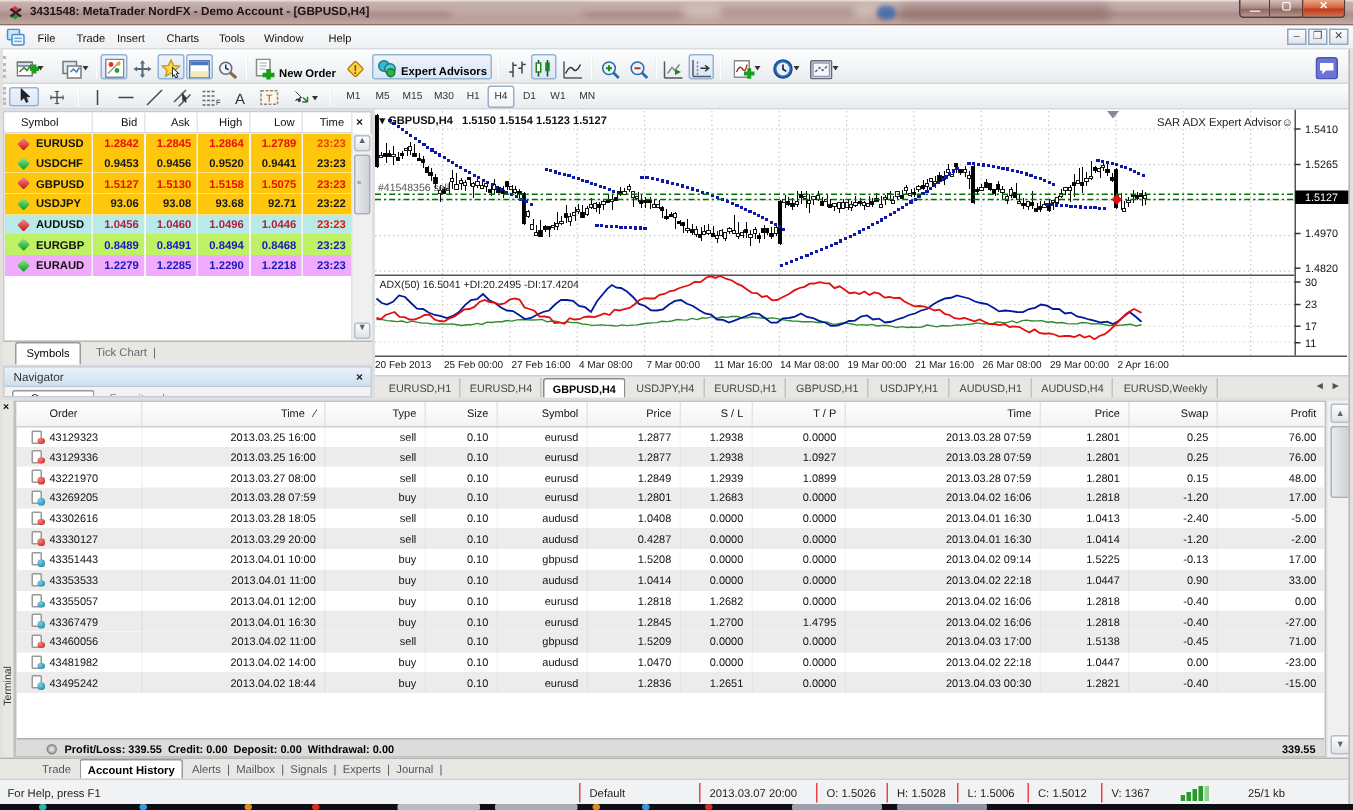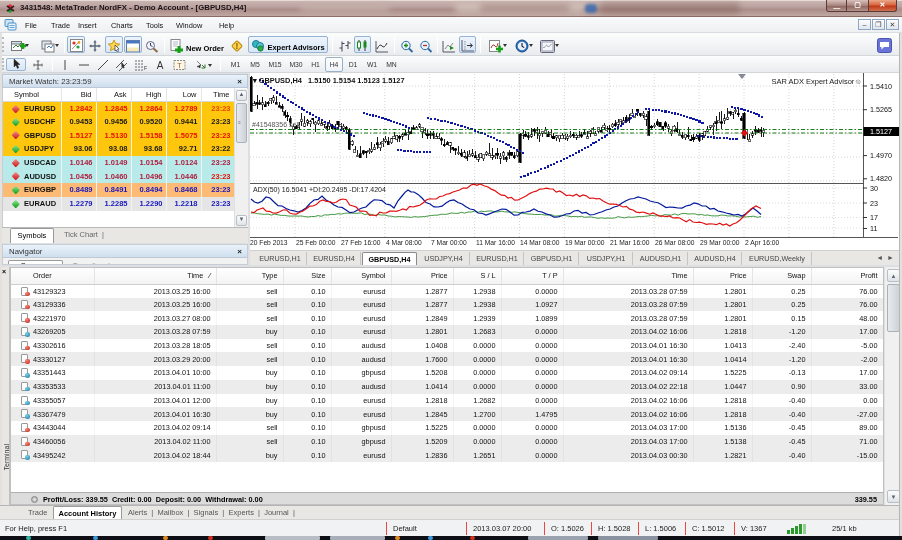--- a/index.html
+++ b/index.html
@@ -360,21 +360,20 @@
     <div class="tftab" style="left:265px;width:20px;">M15</div>
     <div class="tftab" style="left:286px;width:20px;">M30</div>
     <div class="tftab" style="left:307px;width:17px;">H1</div>
     <div class="tftab" style="left:325px;width:18px;background:linear-gradient(#fff,#eef3f9);border:1px solid #9ab0c8;border-radius:2px;line-height:13px;">H4</div>
     <div class="tftab" style="left:344px;width:18px;">D1</div>
     <div class="tftab" style="left:363px;width:18px;">W1</div>
     <div class="tftab" style="left:382px;width:19px;">MN</div>
   </div>
 <div class="abs" style="left:0;top:73px;width:902px;height:432px;background:#dddfe2"></div>
 <div class="abs" id="mw">
-<div class="ptitle" style="margin:-1px -1px 0 -1px;height:14px">Market Watch: 23:23:59</div>
 <div class="px" style="top:3px">×</div>
 <table id="mwt">
       <colgroup>
         <col style="width:58px">
         <col style="width:35px">
         <col style="width:35px">
 <col style="width:35px">
         <col style="width:35px">
         <col style="width:33px">
       </colgroup>
@@ -413,44 +412,36 @@
         </tr>
         <tr style="background:#fec70d">
           <td><span class="dia dgrn"></span>USDJPY</td>
           <td style="color:#1a1a1a">93.06</td>
           <td style="color:#1a1a1a">93.08</td>
           <td style="color:#1a1a1a">93.68</td>
           <td style="color:#1a1a1a">92.71</td>
           <td style="color:#1a1a1a">23:22</td>
         </tr>
         <tr style="background:#b8eaea">
-          <td><span class="dia dred"></span>USDCAD</td>
-          <td style="color:#b02040">1.0146</td>
-          <td style="color:#b02040">1.0149</td>
-          <td style="color:#b02040">1.0154</td>
-          <td style="color:#b02040">1.0124</td>
-          <td style="color:#b02040">23:23</td>
-        </tr>
-        <tr style="background:#b8eaea">
           <td><span class="dia dred"></span>AUDUSD</td>
           <td style="color:#b02040">1.0456</td>
           <td style="color:#b02040">1.0460</td>
           <td style="color:#b02040">1.0496</td>
           <td style="color:#b02040">1.0446</td>
           <td style="color:#e81000">23:23</td>
         </tr>
-        <tr style="background:#fdba74">
+        <tr style="background:#bef264">
           <td><span class="dia dgrn"></span>EURGBP</td>
           <td style="color:#1818c0">0.8489</td>
           <td style="color:#1818c0">0.8491</td>
           <td style="color:#1818c0">0.8494</td>
           <td style="color:#1818c0">0.8468</td>
           <td style="color:#1818c0">23:23</td>
         </tr>
-        <tr style="background:#e5e5e5">
+        <tr style="background:#f0abfc">
           <td><span class="dia dgrn"></span>EURAUD</td>
           <td style="color:#1818c0">1.2279</td>
           <td style="color:#1818c0">1.2285</td>
           <td style="color:#1818c0">1.2290</td>
           <td style="color:#1818c0">1.2218</td>
           <td style="color:#1818c0">23:23</td>
         </tr>
       </tbody>
     </table>
 <div class="abs sbar" style="left:231px;top:14px;width:14px;height:138px">
@@ -1020,21 +1011,21 @@
           <td>1.0413</td>
           <td>-2.40</td>
           <td>-5.00</td>
         </tr>
         <tr class="g">
           <td><span class="doc s"></span>43330127</td>
           <td>2013.03.29 20:00</td>
           <td>sell</td>
           <td>0.10</td>
           <td>audusd</td>
-          <td>1.7600</td>
+          <td>0.4287</td>
           <td>0.0000</td>
           <td>0.0000</td>
           <td>2013.04.01 16:30</td>
           <td>1.0414</td>
           <td>-1.20</td>
           <td>-2.00</td>
         </tr>
         <tr>
           <td><span class="doc b"></span>43351443</td>
           <td>2013.04.01 10:00</td>
@@ -1084,47 +1075,47 @@
           <td>0.10</td>
           <td>eurusd</td>
           <td>1.2845</td>
           <td>1.2700</td>
           <td>1.4795</td>
           <td>2013.04.02 16:06</td>
           <td>1.2818</td>
           <td>-0.40</td>
           <td>-27.00</td>
         </tr>
-        <tr>
-          <td><span class="doc s"></span>43443044</td>
-          <td>2013.04.02 09:14</td>
-          <td>sell</td>
-          <td>0.10</td>
-          <td>gbpusd</td>
-          <td>1.5225</td>
-          <td>0.0000</td>
-          <td>0.0000</td>
-          <td>2013.04.03 17:00</td>
-          <td>1.5136</td>
-          <td>-0.45</td>
-          <td>89.00</td>
-        </tr>
         <tr class="g">
           <td><span class="doc s"></span>43460056</td>
           <td>2013.04.02 11:00</td>
           <td>sell</td>
           <td>0.10</td>
           <td>gbpusd</td>
           <td>1.5209</td>
           <td>0.0000</td>
           <td>0.0000</td>
           <td>2013.04.03 17:00</td>
           <td>1.5138</td>
           <td>-0.45</td>
           <td>71.00</td>
+        </tr>
+        <tr>
+          <td><span class="doc b"></span>43481982</td>
+          <td>2013.04.02 14:00</td>
+          <td>buy</td>
+          <td>0.10</td>
+          <td>audusd</td>
+          <td>1.0470</td>
+          <td>0.0000</td>
+          <td>0.0000</td>
+          <td>2013.04.02 22:18</td>
+          <td>1.0447</td>
+          <td>0.00</td>
+          <td>-23.00</td>
         </tr>
         <tr class="g">
           <td><span class="doc b"></span>43495242</td>
           <td>2013.04.02 18:44</td>
           <td>buy</td>
           <td>0.10</td>
           <td>eurusd</td>
           <td>1.2836</td>
           <td>1.2651</td>
           <td>0.0000</td>

